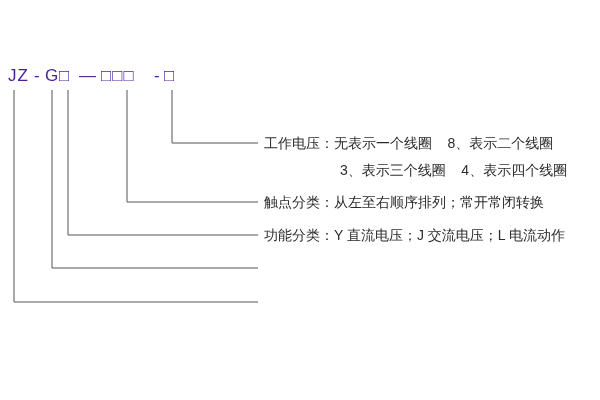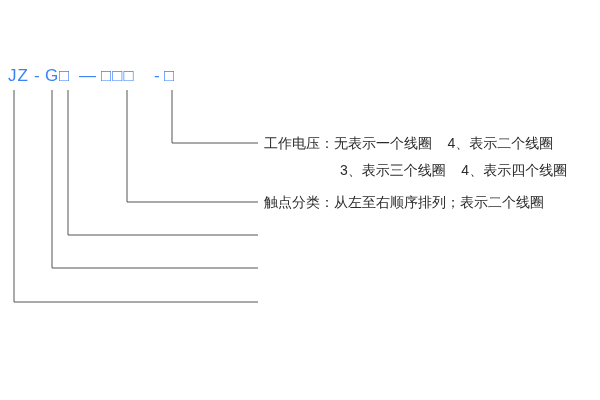--- a/index.html
+++ b/index.html
@@ -12,21 +12,21 @@
     position: relative;
     width: 600px;
     height: 400px;
     background: #ffffff;
     overflow: hidden;
   }
   .code-part {
     position: absolute;
     top: 66px;
     font-size: 17px;
-    color: #3b82f6;
+    color: #4c1d95;
     letter-spacing: 1px;
     white-space: pre;
   }
   .leader-svg {
     position: absolute;
     left: 0;
     top: 0;
     width: 600px;
     height: 400px;
   }
@@ -58,22 +58,23 @@
   <span class="code-part" style="left:164px;">□</span>
 
   <svg class="leader-svg" viewBox="0 0 600 400">
     <polyline points="14,90 14,302 258,302"></polyline>
     <polyline points="52,90 52,268 258,268"></polyline>
     <polyline points="68,90 68,235 258,235"></polyline>
     <polyline points="127,90 127,202 258,202"></polyline>
     <polyline points="172,90 172,143 258,143"></polyline>
   </svg>
 
-  <div class="annotation" style="left:264px; top:134px;">工作电压：无表示一个线圈    4、表示二个线圈</div>
+  <div class="annotation" style="left:264px; top:134px;">工作电压：无表示一个线圈    8、表示二个线圈</div>
 
   <div class="annotation" style="left:340px; top:161px;">3、表示三个线圈    4、表示四个线圈</div>
 
-  <div class="annotation" style="left:264px; top:193px;">触点分类：从左至右顺序排列；表示二个线圈</div>
+  <div class="annotation" style="left:264px; top:193px;">触点分类：从左至右顺序排列；常开常闭转换</div>
 
+  <div class="annotation" style="left:264px; top:226px;">功能分类：Y 直流电压；J 交流电压；L 电流动作</div>
 
 
 
 </div>
 
 </body></html>

